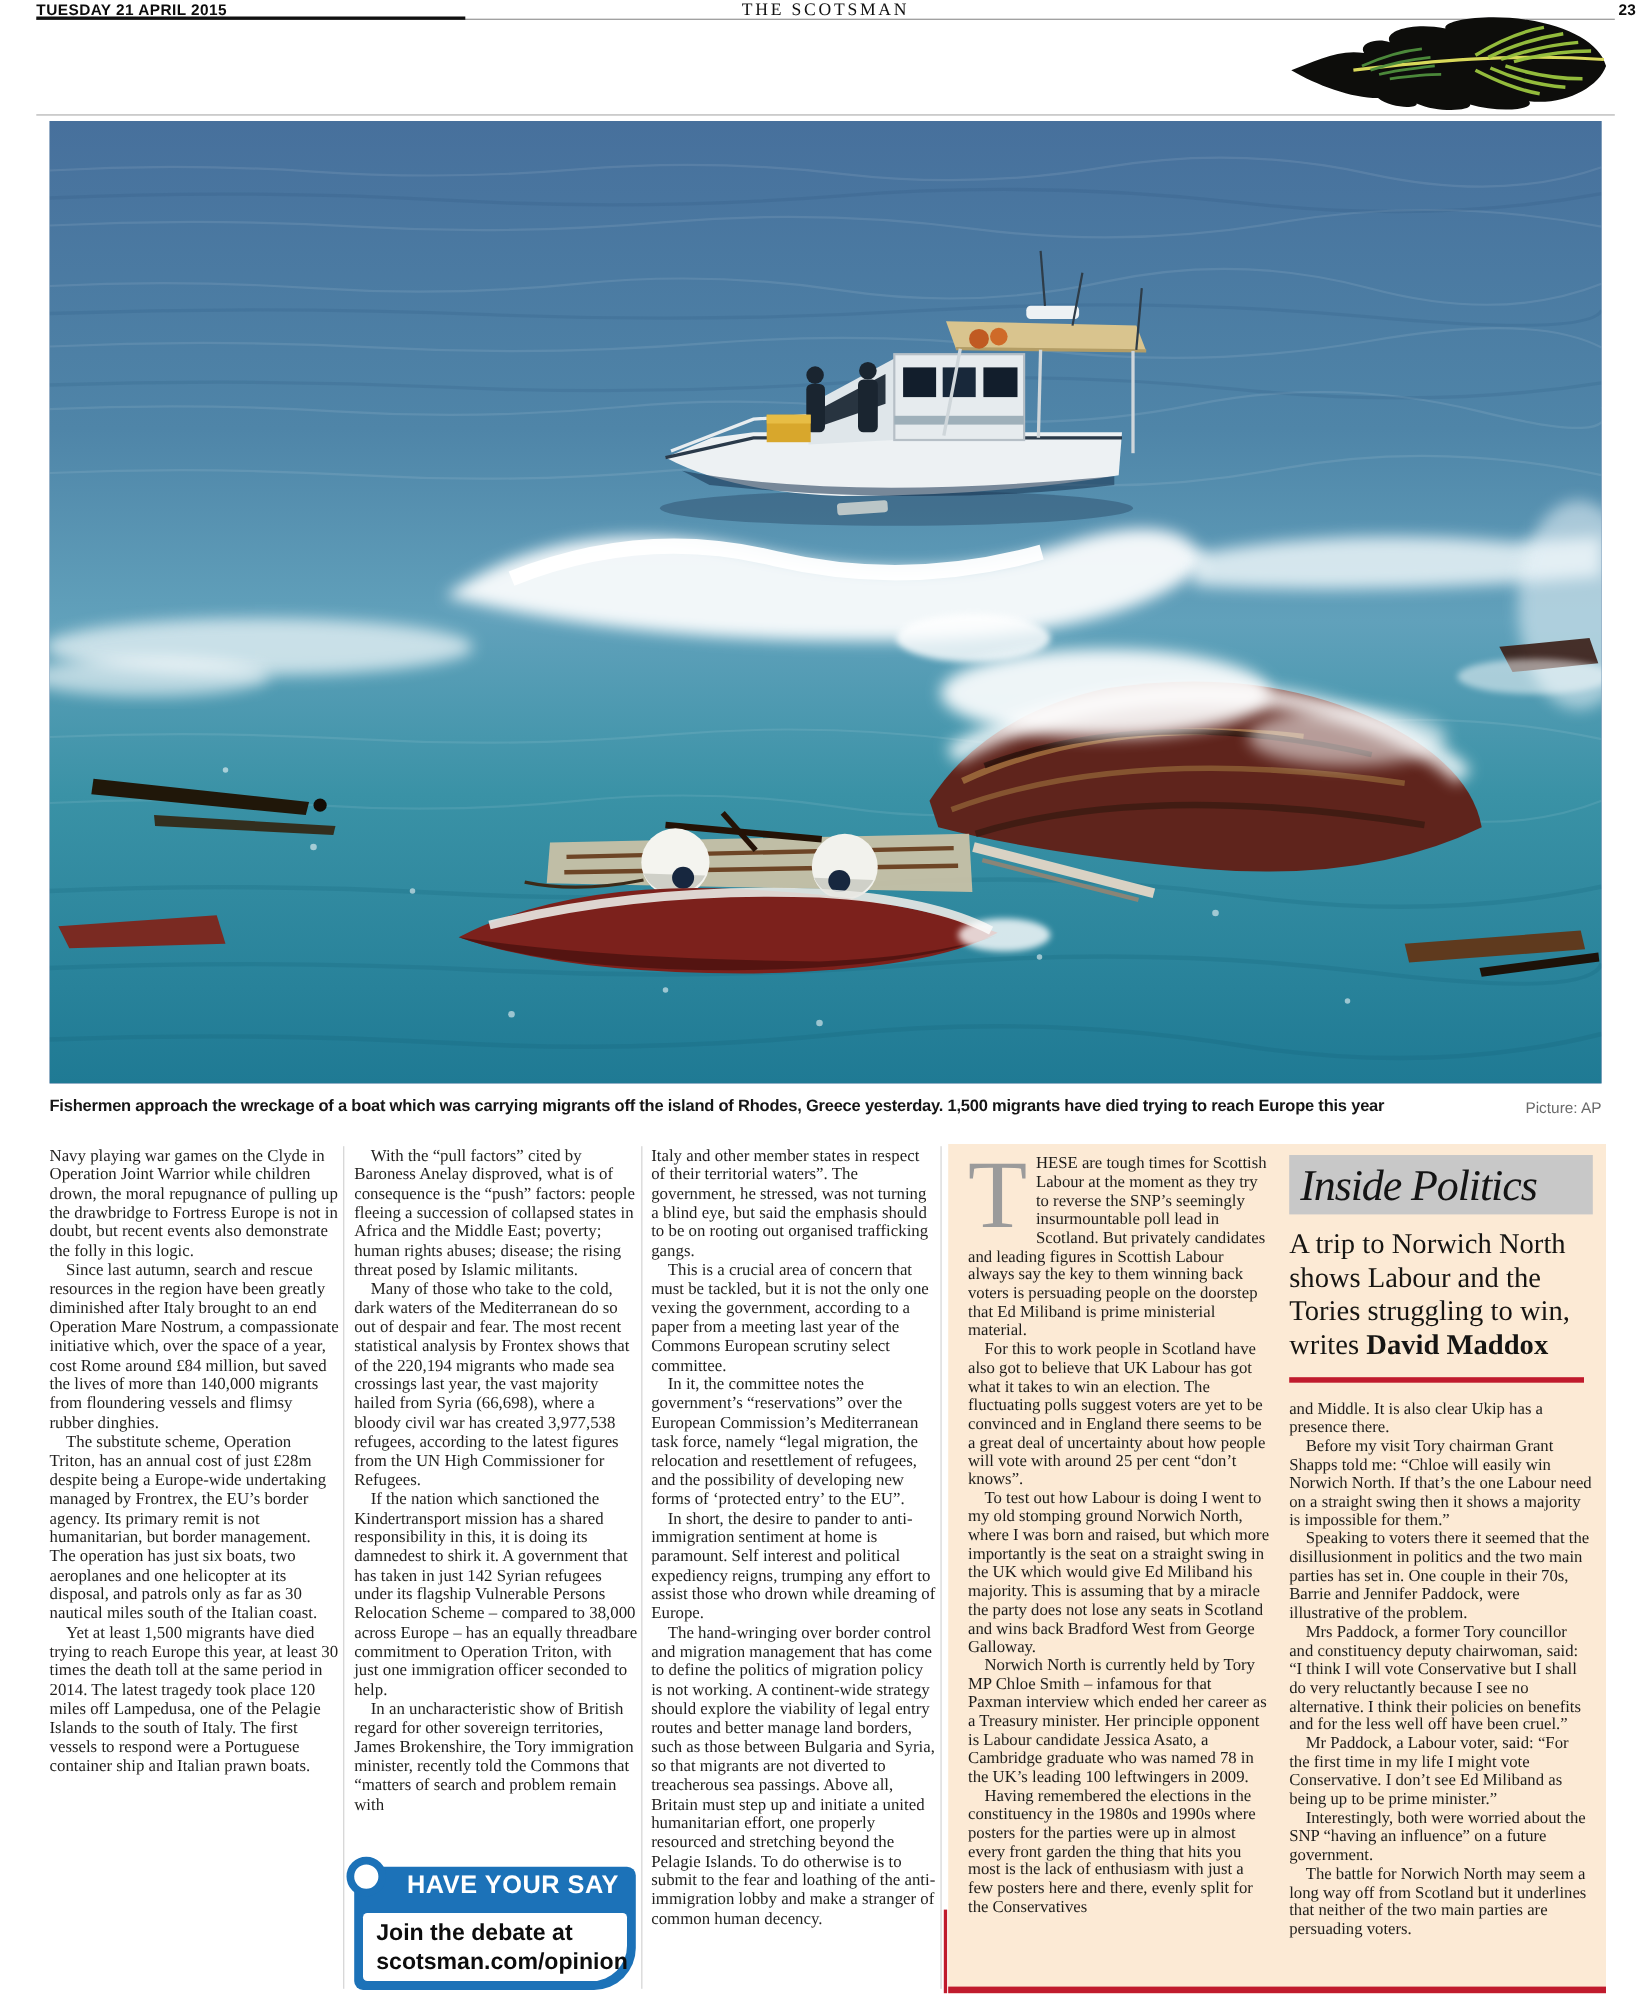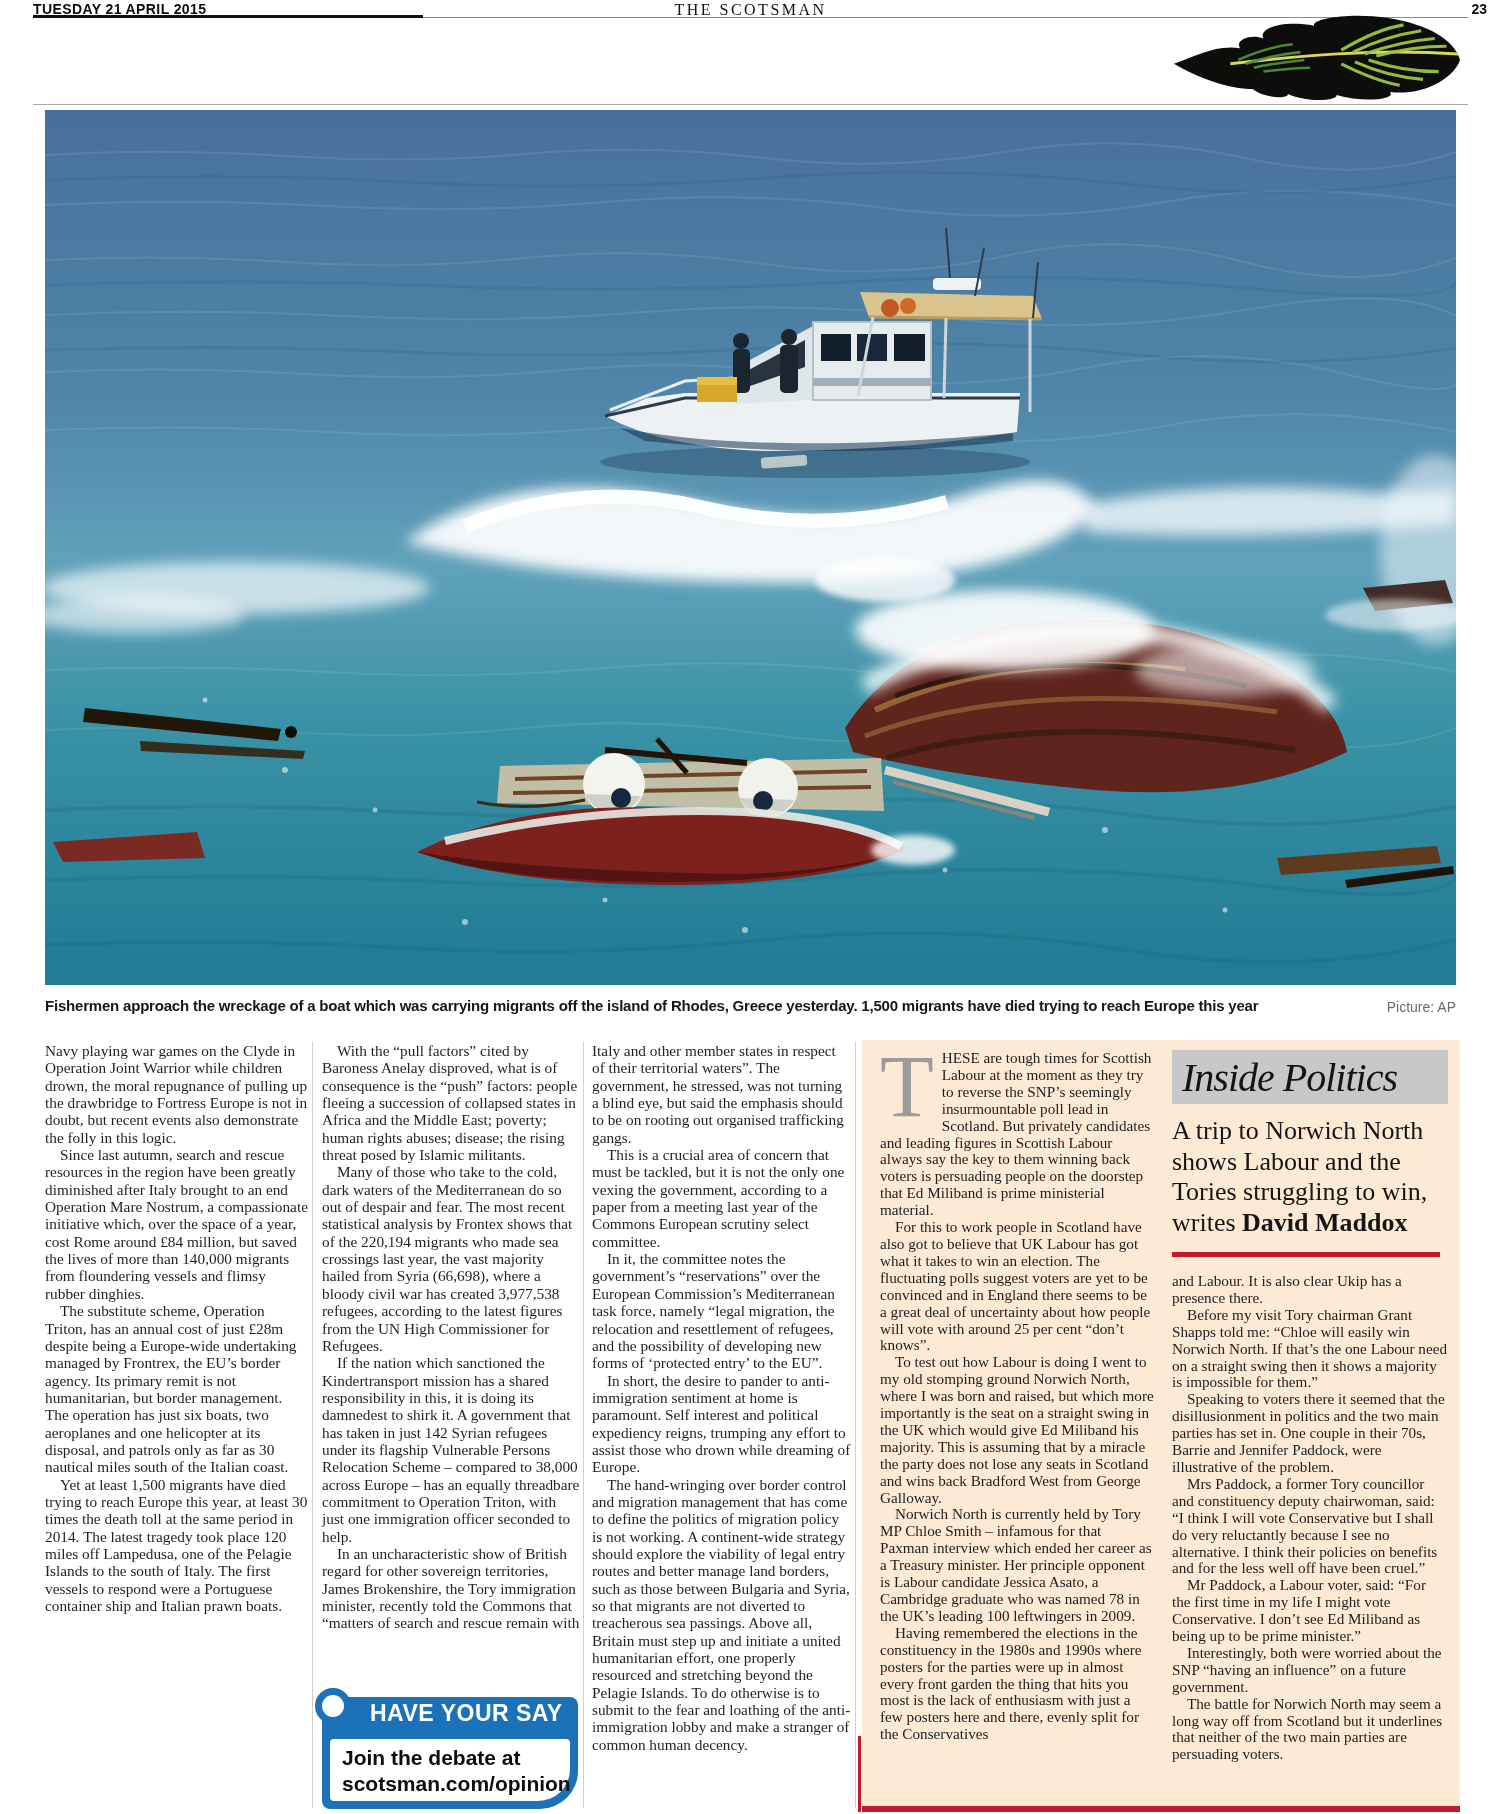--- a/index.html
+++ b/index.html
@@ -271,21 +271,21 @@
     <p>The substitute scheme, Operation Triton, has an annual cost of just £28m despite being a Europe-wide undertaking managed by Frontrex, the EU’s border agency. Its primary remit is not humanitarian, but border management. The operation has just six boats, two aeroplanes and one helicopter at its disposal, and patrols only as far as 30 nautical miles south of the Italian coast.</p>
     <p>Yet at least 1,500 migrants have died trying to reach Europe this year, at least 30 times the death toll at the same period in 2014. The latest tragedy took place 120 miles off Lampedusa, one of the Pelagie Islands to the south of Italy. The first vessels to respond were a Portuguese container ship and Italian prawn boats.</p>
   </div>
 <div class="vrule vr1"></div>
 
 <div class="col col2 indent-first" style="position:absolute;">
   <div>
       <p>With the “pull factors” cited by Baroness Anelay disproved, what is of consequence is the “push” factors: people fleeing a succession of collapsed states in Africa and the Middle East; poverty; human rights abuses; disease; the rising threat posed by Islamic militants.</p>
       <p>Many of those who take to the cold, dark waters of the Mediterranean do so out of despair and fear. The most recent statistical analysis by Frontex shows that of the 220,194 migrants who made sea crossings last year, the vast majority hailed from Syria (66,698), where a bloody civil war has created 3,977,538 refugees, according to the latest figures from the UN High Commissioner for Refugees.</p>
       <p>If the nation which sanctioned the Kindertransport mission has a shared responsibility in this, it is doing its damnedest to shirk it. A government that has taken in just 142 Syrian refugees under its flagship Vulnerable Persons Relocation Scheme – compared to 38,000 across Europe – has an equally threadbare commitment to Operation Triton, with just one immigration officer seconded to help.</p>
-      <p>In an uncharacteristic show of British regard for other sovereign territories, James Brokenshire, the Tory immigration minister, recently told the Commons that “matters of search and rescue remain with</p>
+      <p>In an uncharacteristic show of British regard for other sovereign territories, James Brokenshire, the Tory immigration minister, recently told the Commons that “matters of search and problem remain with</p>
     </div>
 
   <div class="hys">
     <div class="hys-circle"></div>
     <div class="hys-title">HAVE YOUR SAY</div>
     <div class="hys-inner">
       <div>Join the debate at</div>
       <div>scotsman.com/opinion</div>
     </div>
   </div>
@@ -310,21 +310,21 @@
         <p style="text-indent:15px;">Norwich North is currently held by Tory MP Chloe Smith – infamous for that Paxman interview which ended her career as a Treasury minister. Her principle opponent is Labour candidate Jessica Asato, a Cambridge graduate who was named 78 in the UK’s leading 100 leftwingers in 2009.</p>
         <p style="text-indent:15px;">Having remembered the elections in the constituency in the 1980s and 1990s where posters for the parties were up in almost every front garden the thing that hits you most is the lack of enthusiasm with just a few posters here and there, evenly split for the Conservatives</p>
       </div>
   </div>
 
   <div class="sidebar">
     <div class="kicker">Inside Politics</div>
     <h2 class="headline"><span>A trip to Norwich North shows Labour and the Tories struggling to win, writes</span> <b>David Maddox</b></h2>
     <div class="red-rule"></div>
     <div class="sidebar-body">
-        <p>and Labour. It is also clear Ukip has a presence there.</p>
+        <p>and Middle. It is also clear Ukip has a presence there.</p>
         <p>Before my visit Tory chairman Grant Shapps told me: “Chloe will easily win Norwich North. If that’s the one Labour need on a straight swing then it shows a majority is impossible for them.”</p>
         <p>Speaking to voters there it seemed that the disillusionment in politics and the two main parties has set in. One couple in their 70s, Barrie and Jennifer Paddock, were illustrative of the problem.</p>
         <p>Mrs Paddock, a former Tory councillor and constituency deputy chairwoman, said: “I think I will vote Conservative but I shall do very reluctantly because I see no alternative. I think their policies on benefits and for the less well off have been cruel.”</p>
         <p>Mr Paddock, a Labour voter, said: “For the first time in my life I might vote Conservative. I don’t see Ed Miliband as being up to be prime minister.”</p>
         <p>Interestingly, both were worried about the SNP “having an influence” on a future government.</p>
         <p>The battle for Norwich North may seem a long way off from Scotland but it underlines that neither of the two main parties are persuading voters.</p>
       </div>
   </div>
 </div>
 

